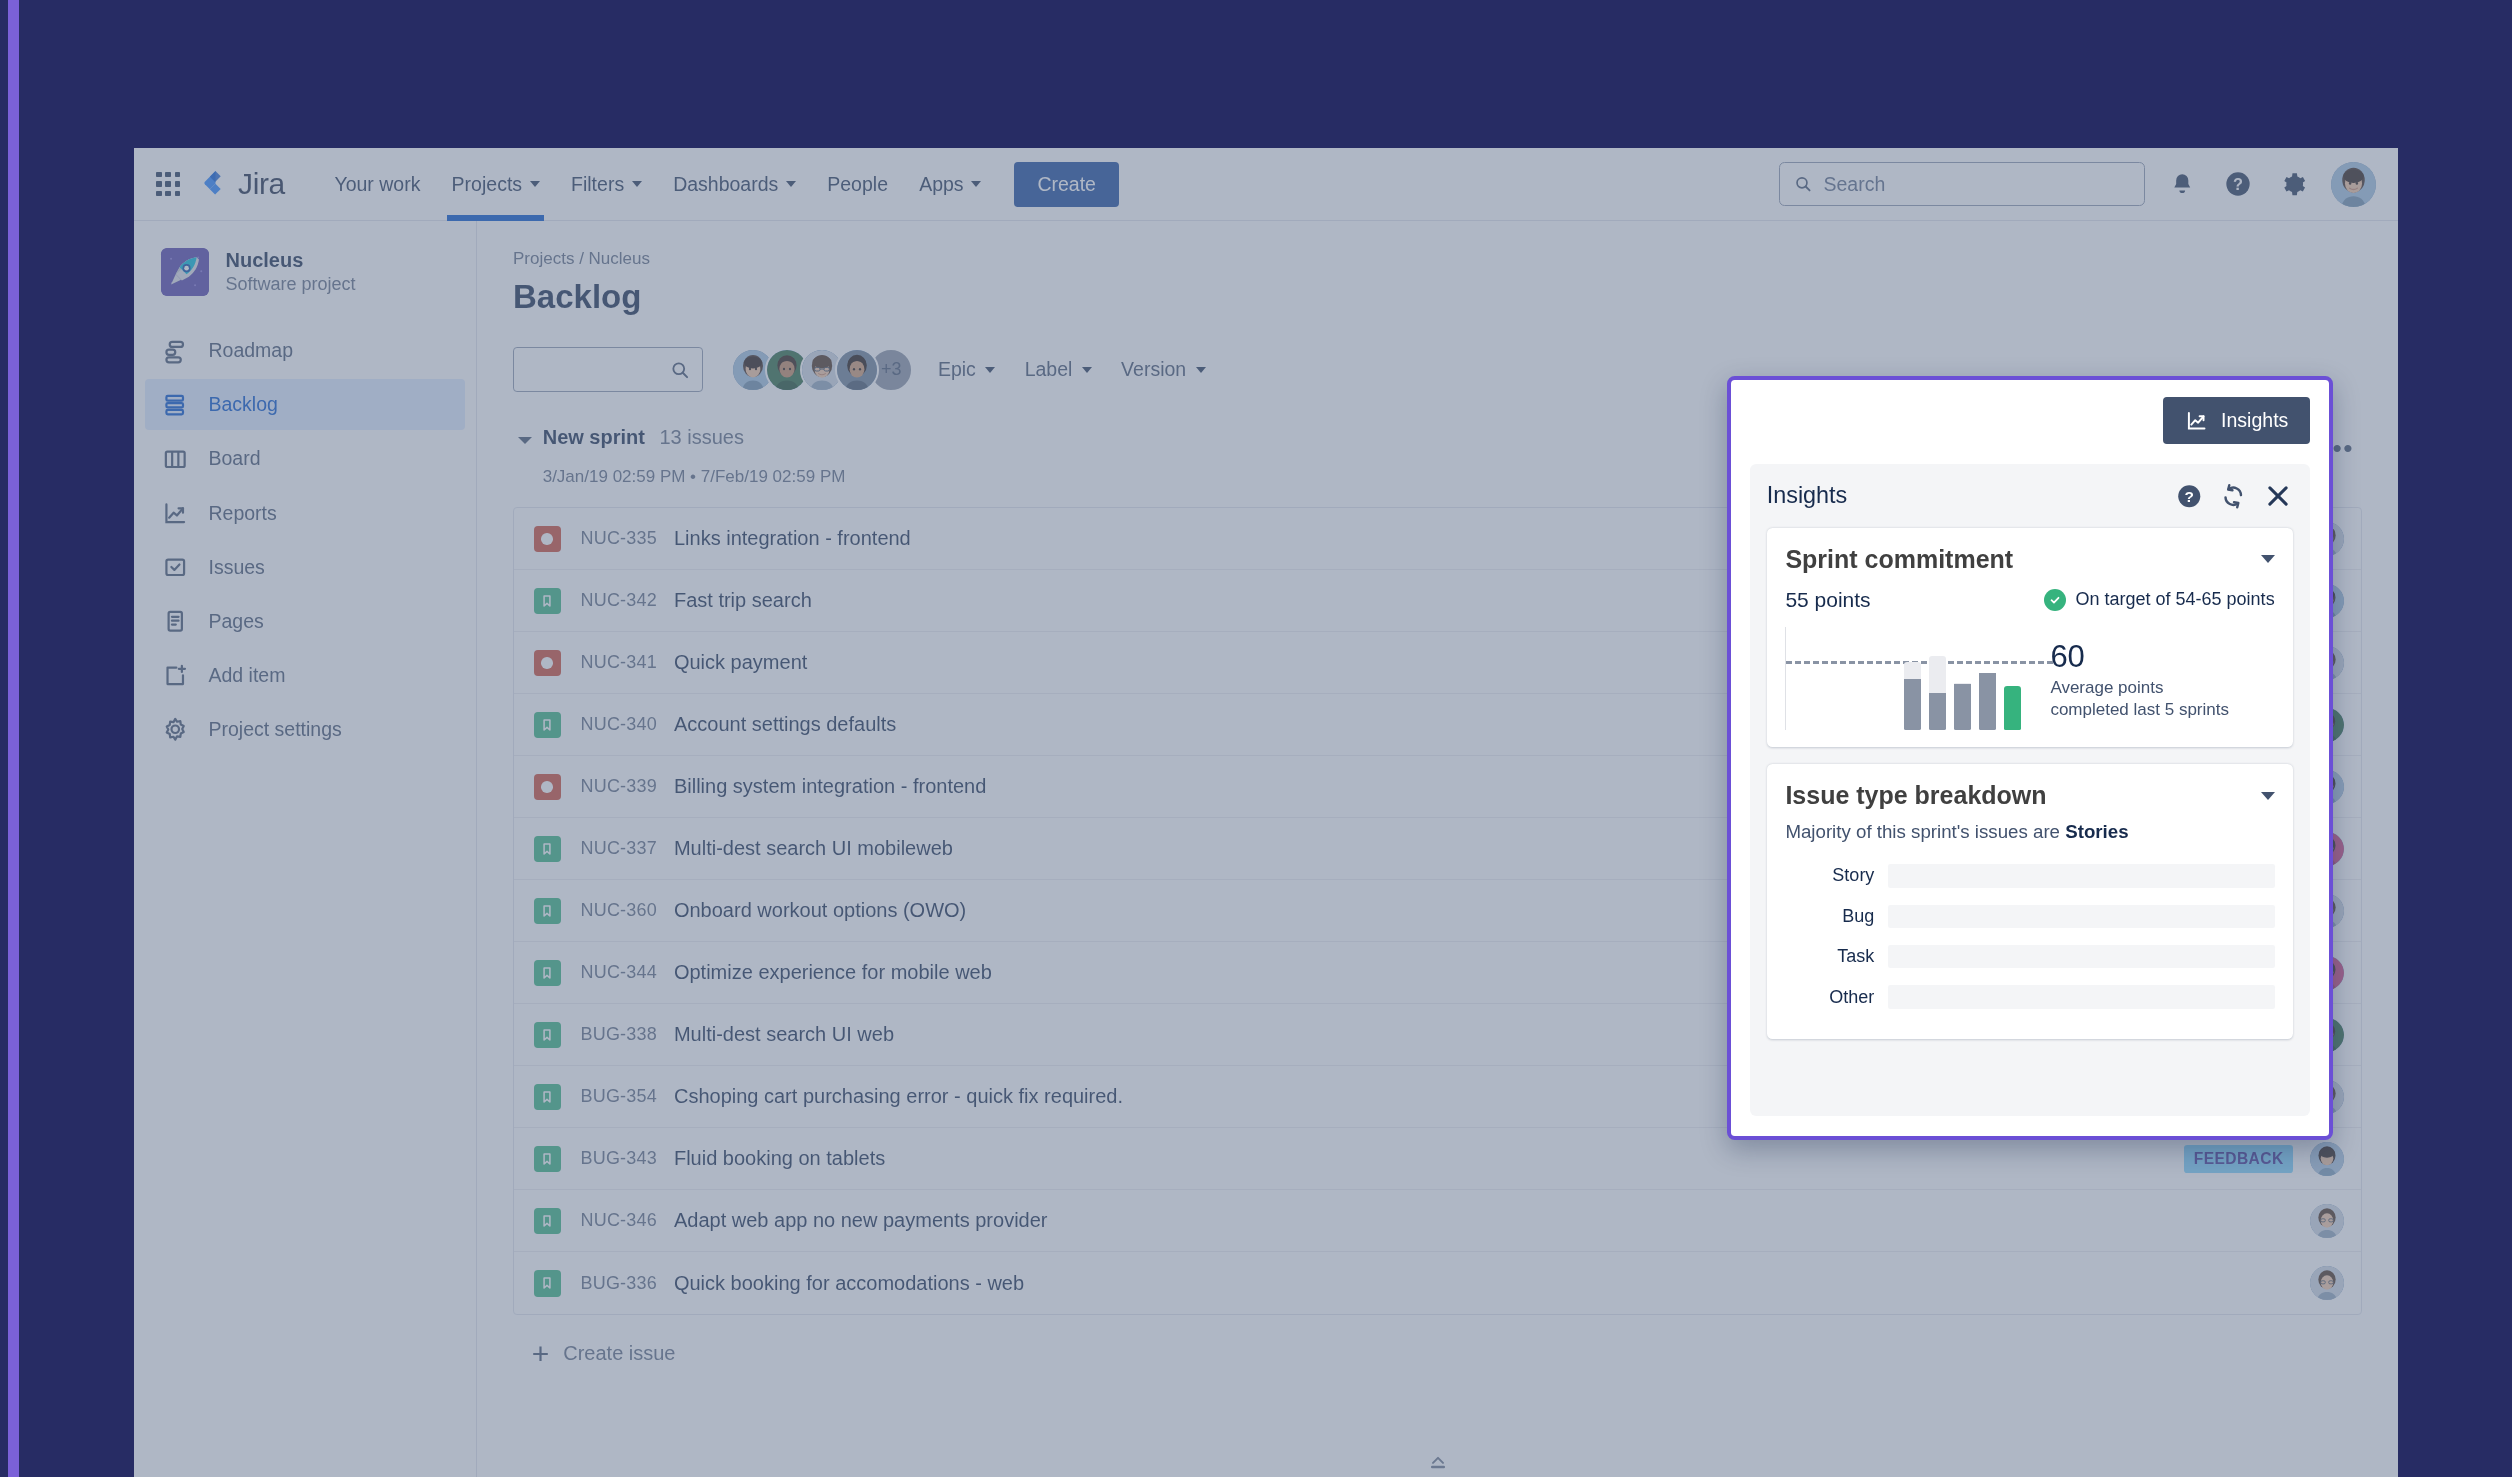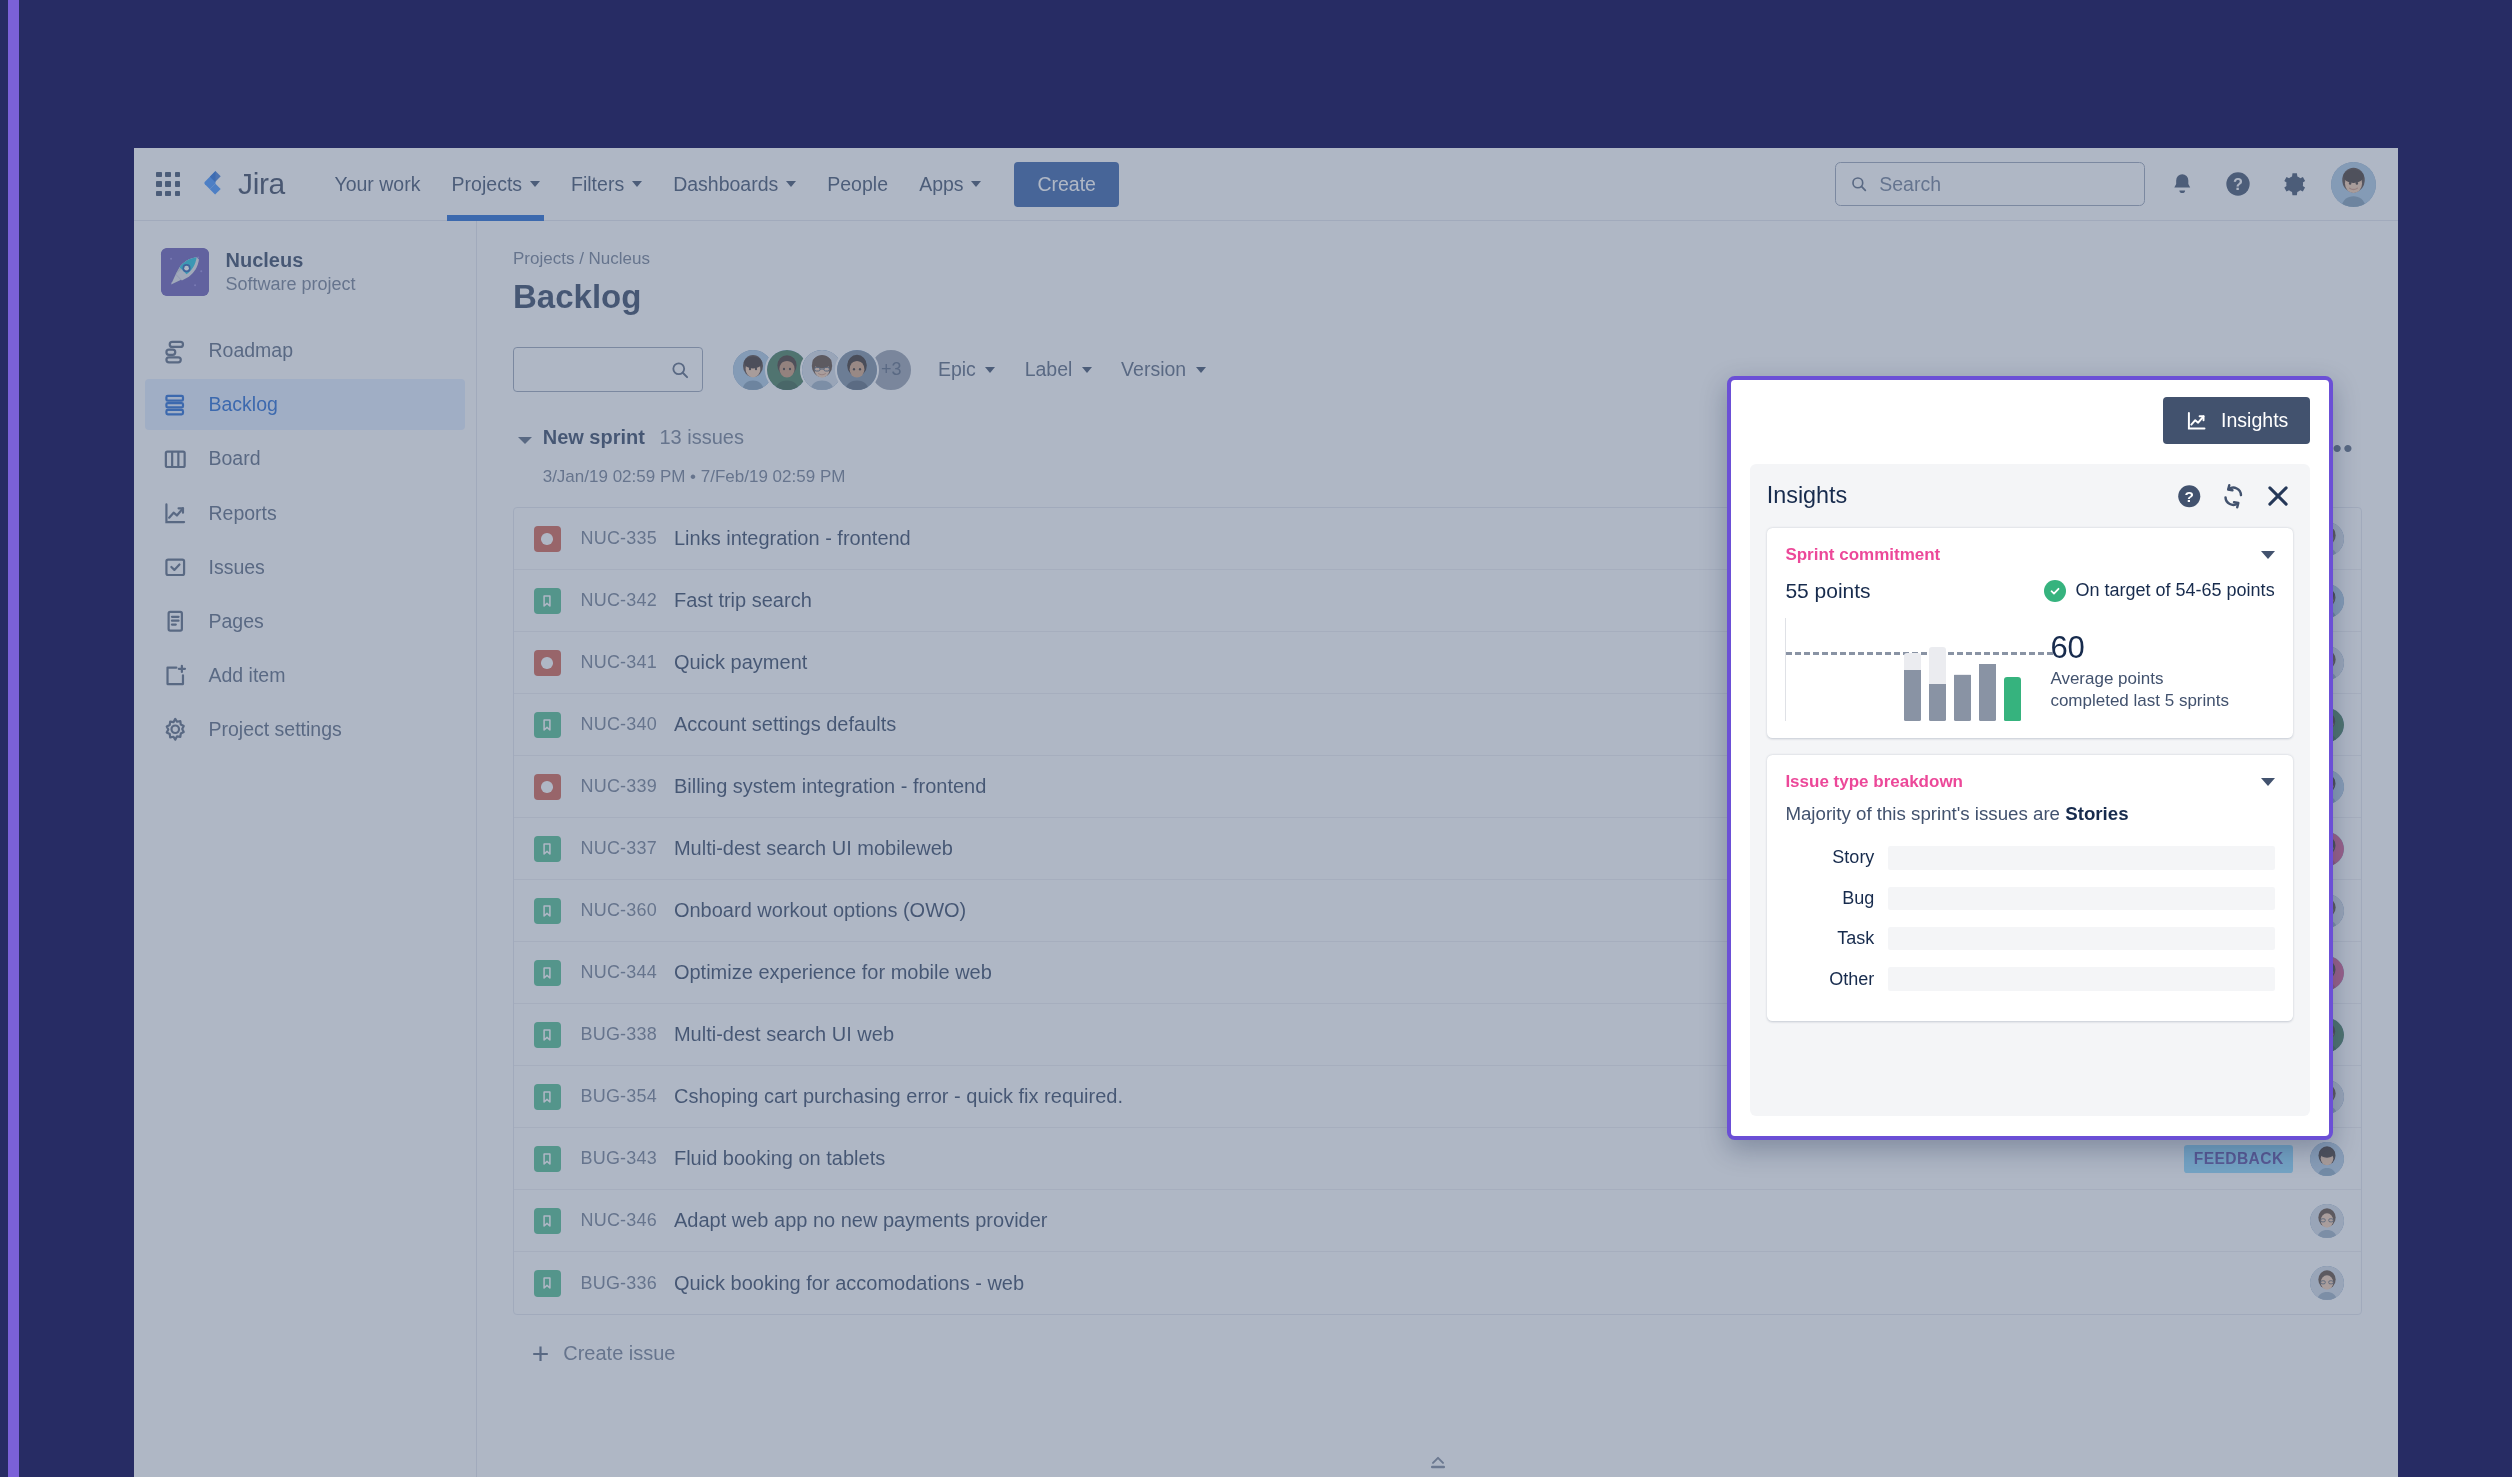--- a/index.html
+++ b/index.html
@@ -52,21 +52,21 @@
   .nav-item.active::after {
     content: ""; position: absolute; left: 11px; right: 11px; bottom: 0; height: 5.5px; background: #0052cc;
   }
   .caret { width: 0; height: 0; border-left: 5.5px solid transparent; border-right: 5.5px solid transparent; border-top: 6.2px solid #253858; }
   #create-btn {
     margin-left: 17px; background: #1a4a9b; color: #fff; font-size: 19.5px;
     padding: 11px 23.4px; border-radius: 3.9px; border: none; cursor: pointer;
   }
   #nav-right { margin-left: auto; display: flex; align-items: center; gap: 18.7px; }
   #searchbox {
-    width: 310px; height: 44px; border: 1.6px solid #8c98ad; border-radius: 5.5px;
+    width: 366px; height: 44px; border: 1.6px solid #8c98ad; border-radius: 5.5px;
     display: flex; align-items: center; padding: 0 14px; gap: 11px; cursor: text; margin-left: 38px;
   }
   #searchbox input {
     border: none; outline: none; background: transparent; font-size: 19.5px;
     color: #42526e; font-family: "Liberation Sans", sans-serif; width: 100%;
   }
   #searchbox input::placeholder { color: #5c6c88; }
   .icon-btn { width: 37px; height: 37px; display: flex; align-items: center; justify-content: center; cursor: pointer; }
   .avatar { border-radius: 50%; background: #7a9bbf; overflow: hidden; position: relative; flex: none; }
   .avatar .face { position: absolute; inset: 0; }
@@ -154,21 +154,21 @@
     font-size: 19.5px; padding: 11.7px 22px; display: flex; align-items: center; gap: 12.5px; cursor: pointer;
   }
   #insights-card { background: #f4f5f7; border-radius: 6.2px; margin-top: 20px; padding: 17px 17px 18.7px 17px; flex: 1; display: flex; flex-direction: column; }
   #insights-card-head { display: flex; align-items: center; }
   #insights-title { font-size: 23.4px; color: #172b4d; font-weight: normal; }
   #insights-card-actions { margin-left: auto; display: flex; align-items: center; gap: 17px; }
   .ic-btn { cursor: pointer; display: flex; align-items: center; justify-content: center; }
 
   .widget { background: #fff; border-radius: 5.5px; box-shadow: 0 0.8px 2.3px rgba(9,30,66,.2); padding: 17px 18.7px; margin-top: 17px; }
   .widget-head { display: flex; align-items: center; }
-  .widget-title { font-size: 17px; font-weight: bold; color: #ec4899; }
+  .widget-title { font-size: 25px; font-weight: bold; color: #404040; }
   .widget-chev { margin-left: auto; width: 0; height: 0; border-left: 7px solid transparent; border-right: 7px solid transparent; border-top: 8.6px solid #42526e; cursor: pointer; }
 
   #commit-row { display: flex; align-items: center; margin-top: 14px; }
   #commit-points { font-size: 21px; color: #172b4d; }
   #commit-status { margin-left: auto; display: flex; align-items: flex-start; gap: 9.4px; font-size: 18px; color: #172b4d; }
   .check-circle { width: 22px; height: 22px; border-radius: 50%; background: #36b37e; display: flex; align-items: center; justify-content: center; flex: none; }
 
   #commit-chart-wrap { display: flex; align-items: flex-end; margin-top: 15.6px; height: 103px; position: relative; }
   #commit-chart { width: 257px; height: 103px; position: relative; border-left: 1.6px solid #dfe1e6; }
   .avg-line { position: absolute; left: 0; right: -11px; top: 34px; border-top: 3.1px dashed #8993a4; }

